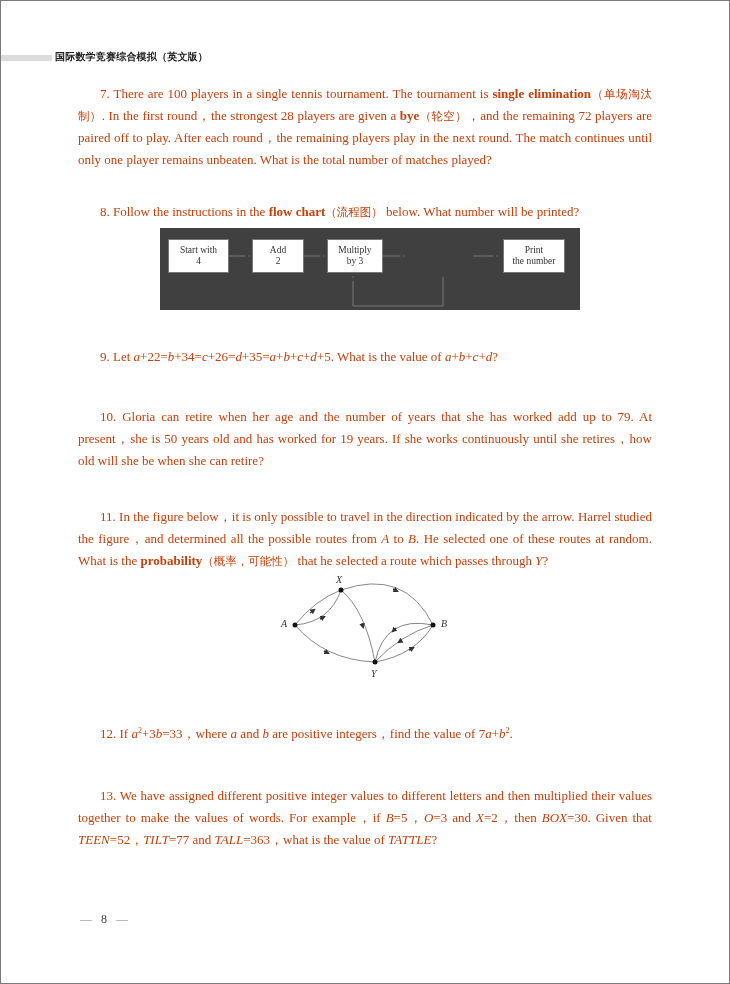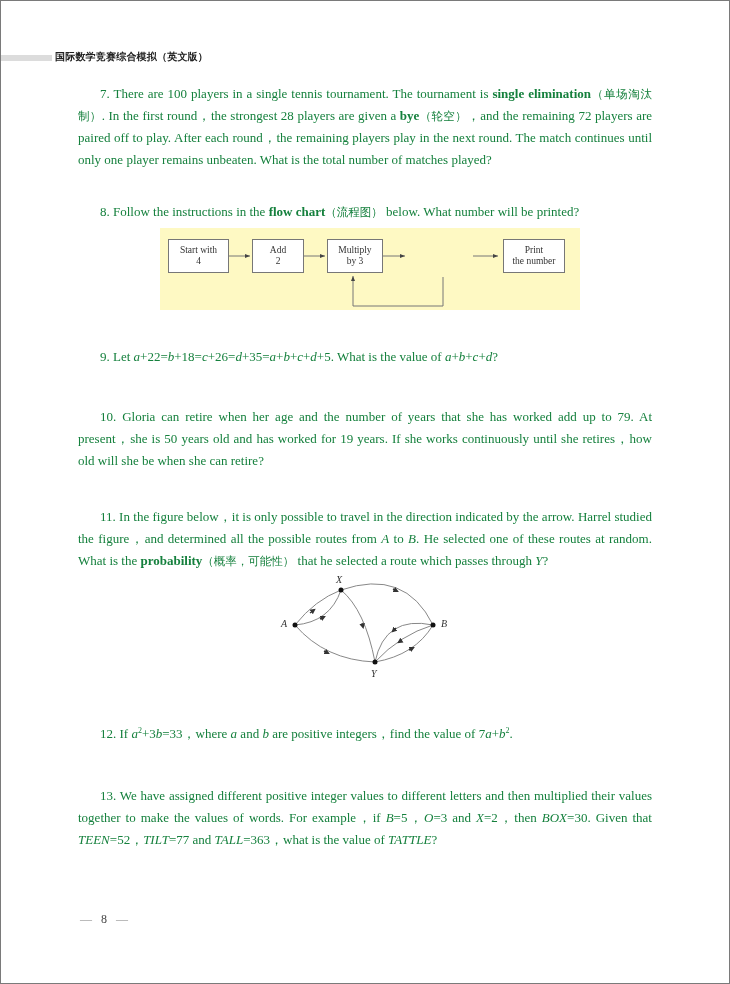--- a/index.html
+++ b/index.html
@@ -15,29 +15,29 @@
   }
   .header-bar {
     position: absolute; left: 1px; top: 55px; width: 51px; height: 6px; background: #dcdcdc;
   }
   .header-title {
     position: absolute; left: 55px; top: 50px; font-family: "DejaVu Sans", "Liberation Sans", sans-serif;
     font-weight: bold; font-size: 10px; color: #222; letter-spacing: 0.2px;
   }
   .problem {
     position: absolute; left: 78px; width: 574px; font-size: 13px; line-height: 22px;
-    text-align: justify; color: #15803d;
+    text-align: justify; color: #c2410c;
   }
   .problem p { margin: 0; text-indent: 22px; }
   .problem b { font-weight: bold; }
   .problem i { font-style: italic; }
   .cn { font-family: "DejaVu Sans", sans-serif; font-size: 11.5px; }
   sup { font-size: 8px; vertical-align: 5px; line-height: 0; }
 
-  .flow-wrap { position: absolute; left: 160px; top: 228px; width: 420px; height: 82px; background: #fef9c3; }
+  .flow-wrap { position: absolute; left: 160px; top: 228px; width: 420px; height: 82px; background: #404040; }
   .flow-box {
     position: absolute; border: 1px solid #777; background: #fff; font-size: 9.5px; line-height: 11px;
     text-align: center; display: flex; align-items: center; justify-content: center; color: #333;
     font-family: "Liberation Serif", serif;
   }
   .flow-svg { position: absolute; left: 0; top: 0; }
 
   .graph-wrap { position: absolute; left: 270px; top: 570px; width: 200px; height: 115px; }
   .graph-label { position: absolute; font-style: italic; font-size: 10px; color: #333; font-family: "Liberation Serif", serif; }
 
@@ -82,21 +82,21 @@
   </div>
   <div class="flow-box" style="left:167px;top:11px;width:54px;height:32px;">
     <span id="fb2">Multiply<br>by 3</span>
   </div>
   <div class="flow-box" style="left:343px;top:11px;width:60px;height:32px;">
     <span id="fb4">Print<br>the number</span>
   </div>
 </div>
 
 <div class="problem" id="p2" style="top:346px;">
-    <p><span>9.</span><span> Let </span><i>a</i><span>+22=</span><i>b</i><span>+18=</span><i>c</i><span>+26=</span><i>d</i><span>+35=</span><i>a</i><span>+</span><i>b</i><span>+</span><i>c</i><span>+</span><i>d</i><span>+5.  What is the value of </span><i>a</i><span>+</span><i>b</i><span>+</span><i>c</i><span>+</span><i>d</i><span>?</span></p>
+    <p><span>9.</span><span> Let </span><i>a</i><span>+22=</span><i>b</i><span>+34=</span><i>c</i><span>+26=</span><i>d</i><span>+35=</span><i>a</i><span>+</span><i>b</i><span>+</span><i>c</i><span>+</span><i>d</i><span>+5.  What is the value of </span><i>a</i><span>+</span><i>b</i><span>+</span><i>c</i><span>+</span><i>d</i><span>?</span></p>
   </div>
 <div class="problem" id="p3" style="top:406px;">
     <p><span>10.</span><span> Gloria can retire when her age and the number of years that she has worked add up to 79.  At present，she is 50 years old and has worked for 19 years.  If she works continuously until she retires，how old will she be when she can retire?</span></p>
   </div>
 <div class="problem" id="p4" style="top:506px;">
     <p><span>11.</span><span> In the figure below，it is only possible to travel in the direction indicated by the arrow.  Harrel studied the figure，and determined all the possible routes from </span><i>A</i><span> to </span><i>B</i><span>.  He selected one of these routes at random.  What is the </span><b>probability</b><span class="cn">（概率，可能性）</span><span> that he selected a route which passes through </span><i>Y</i><span>?</span></p>
   </div>
 
 <div class="graph-wrap">
   <svg width="200" height="115">

